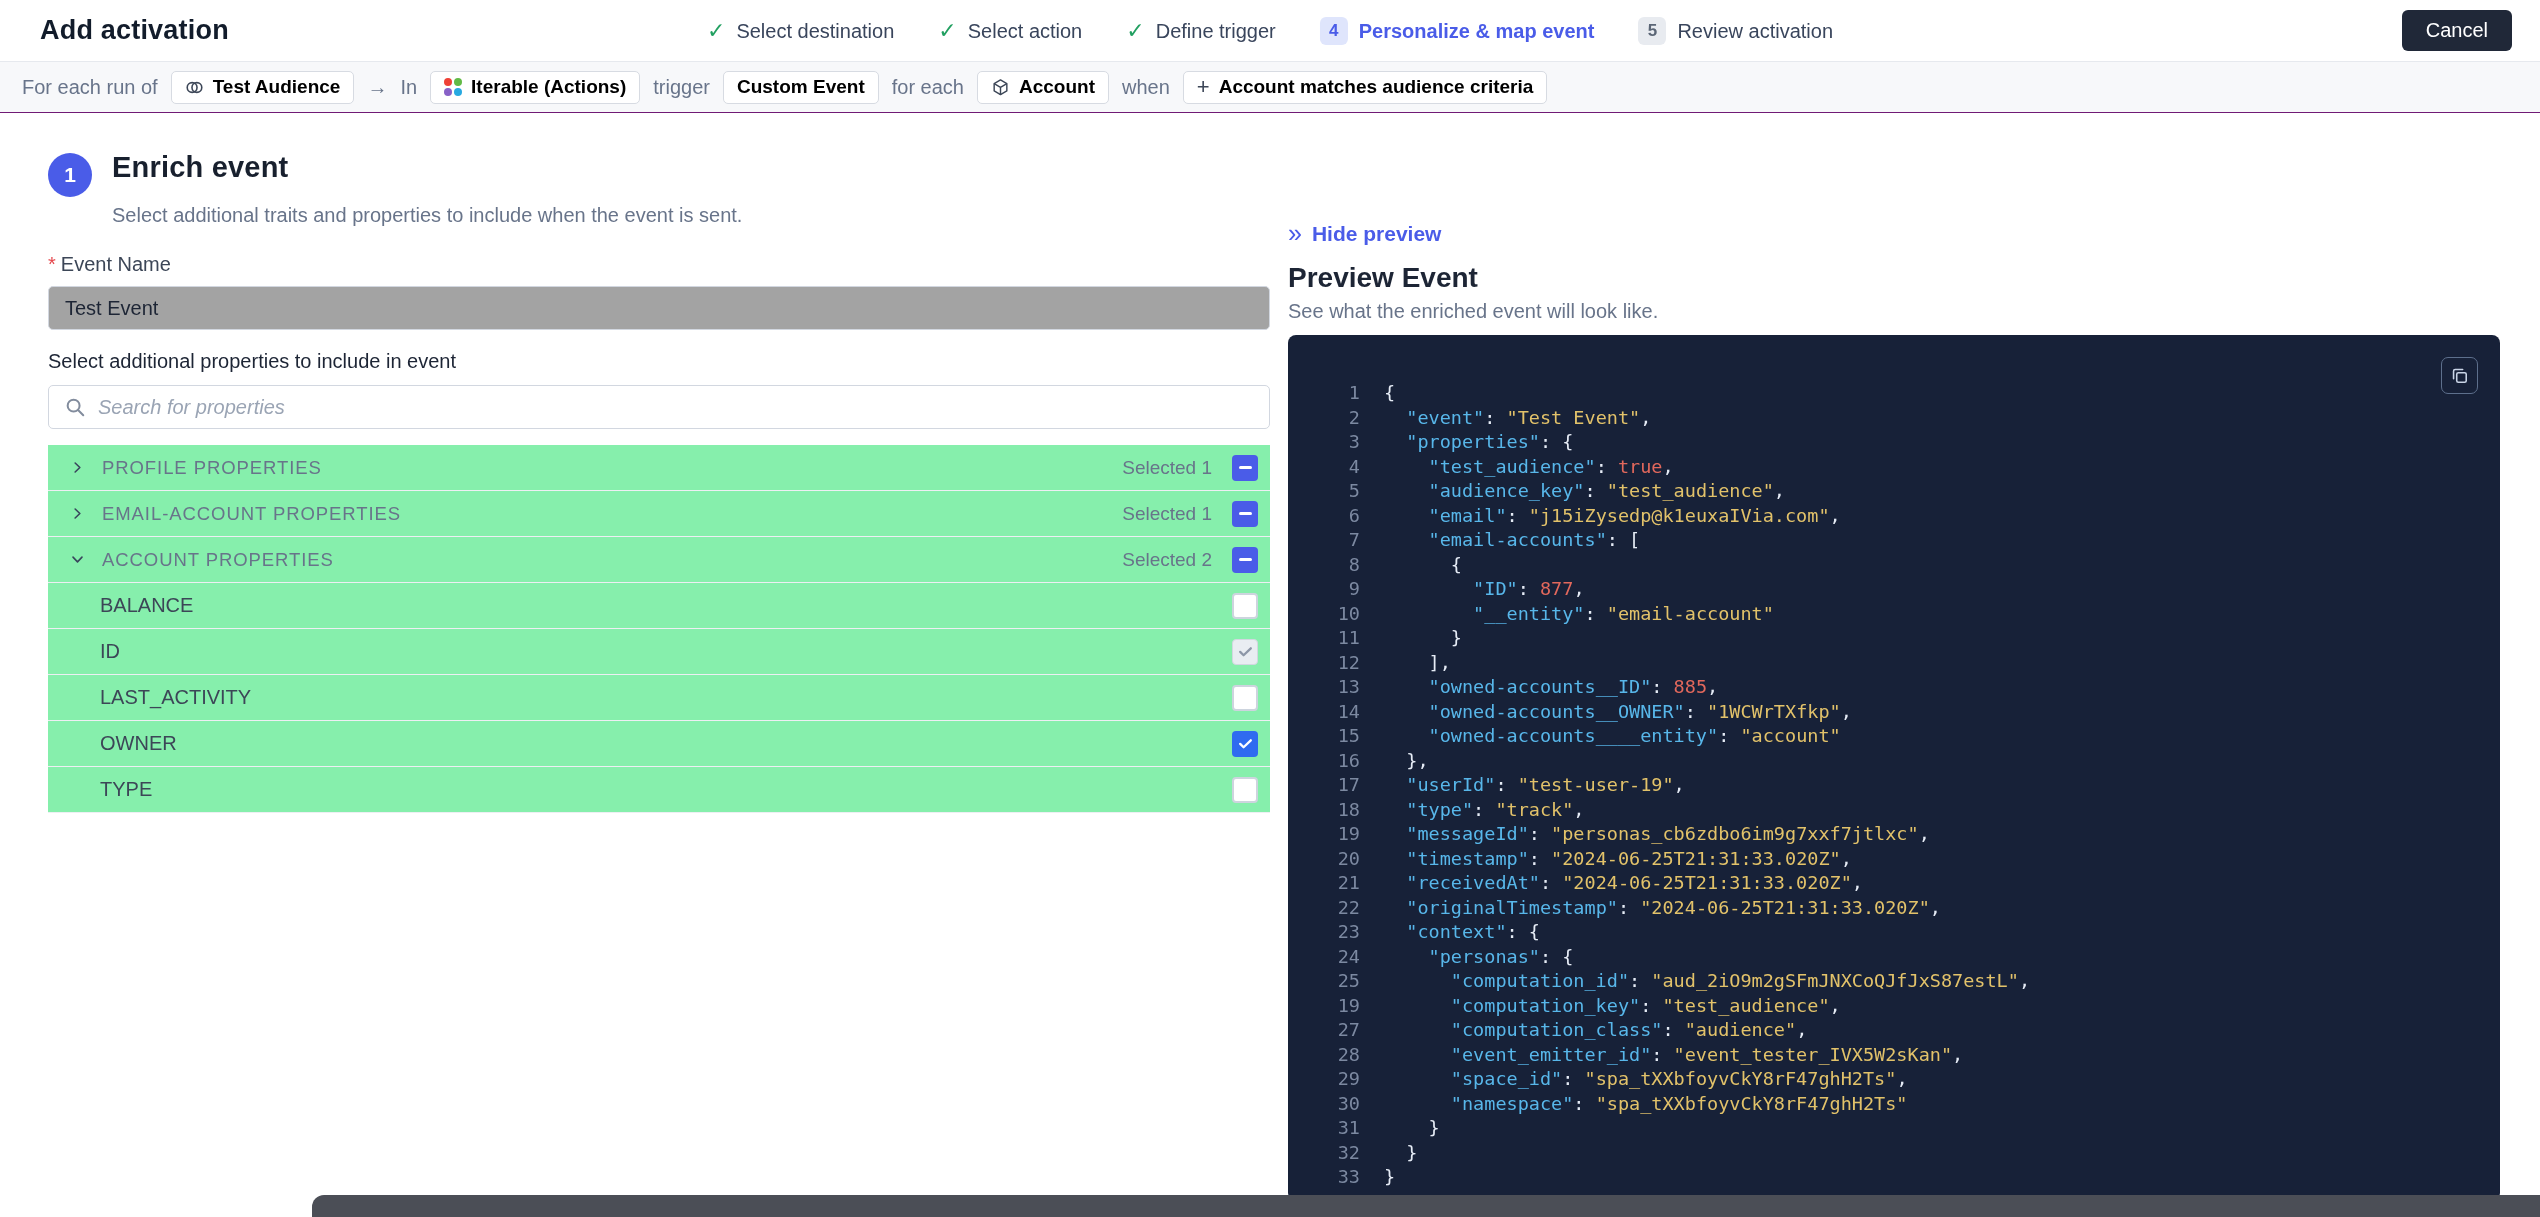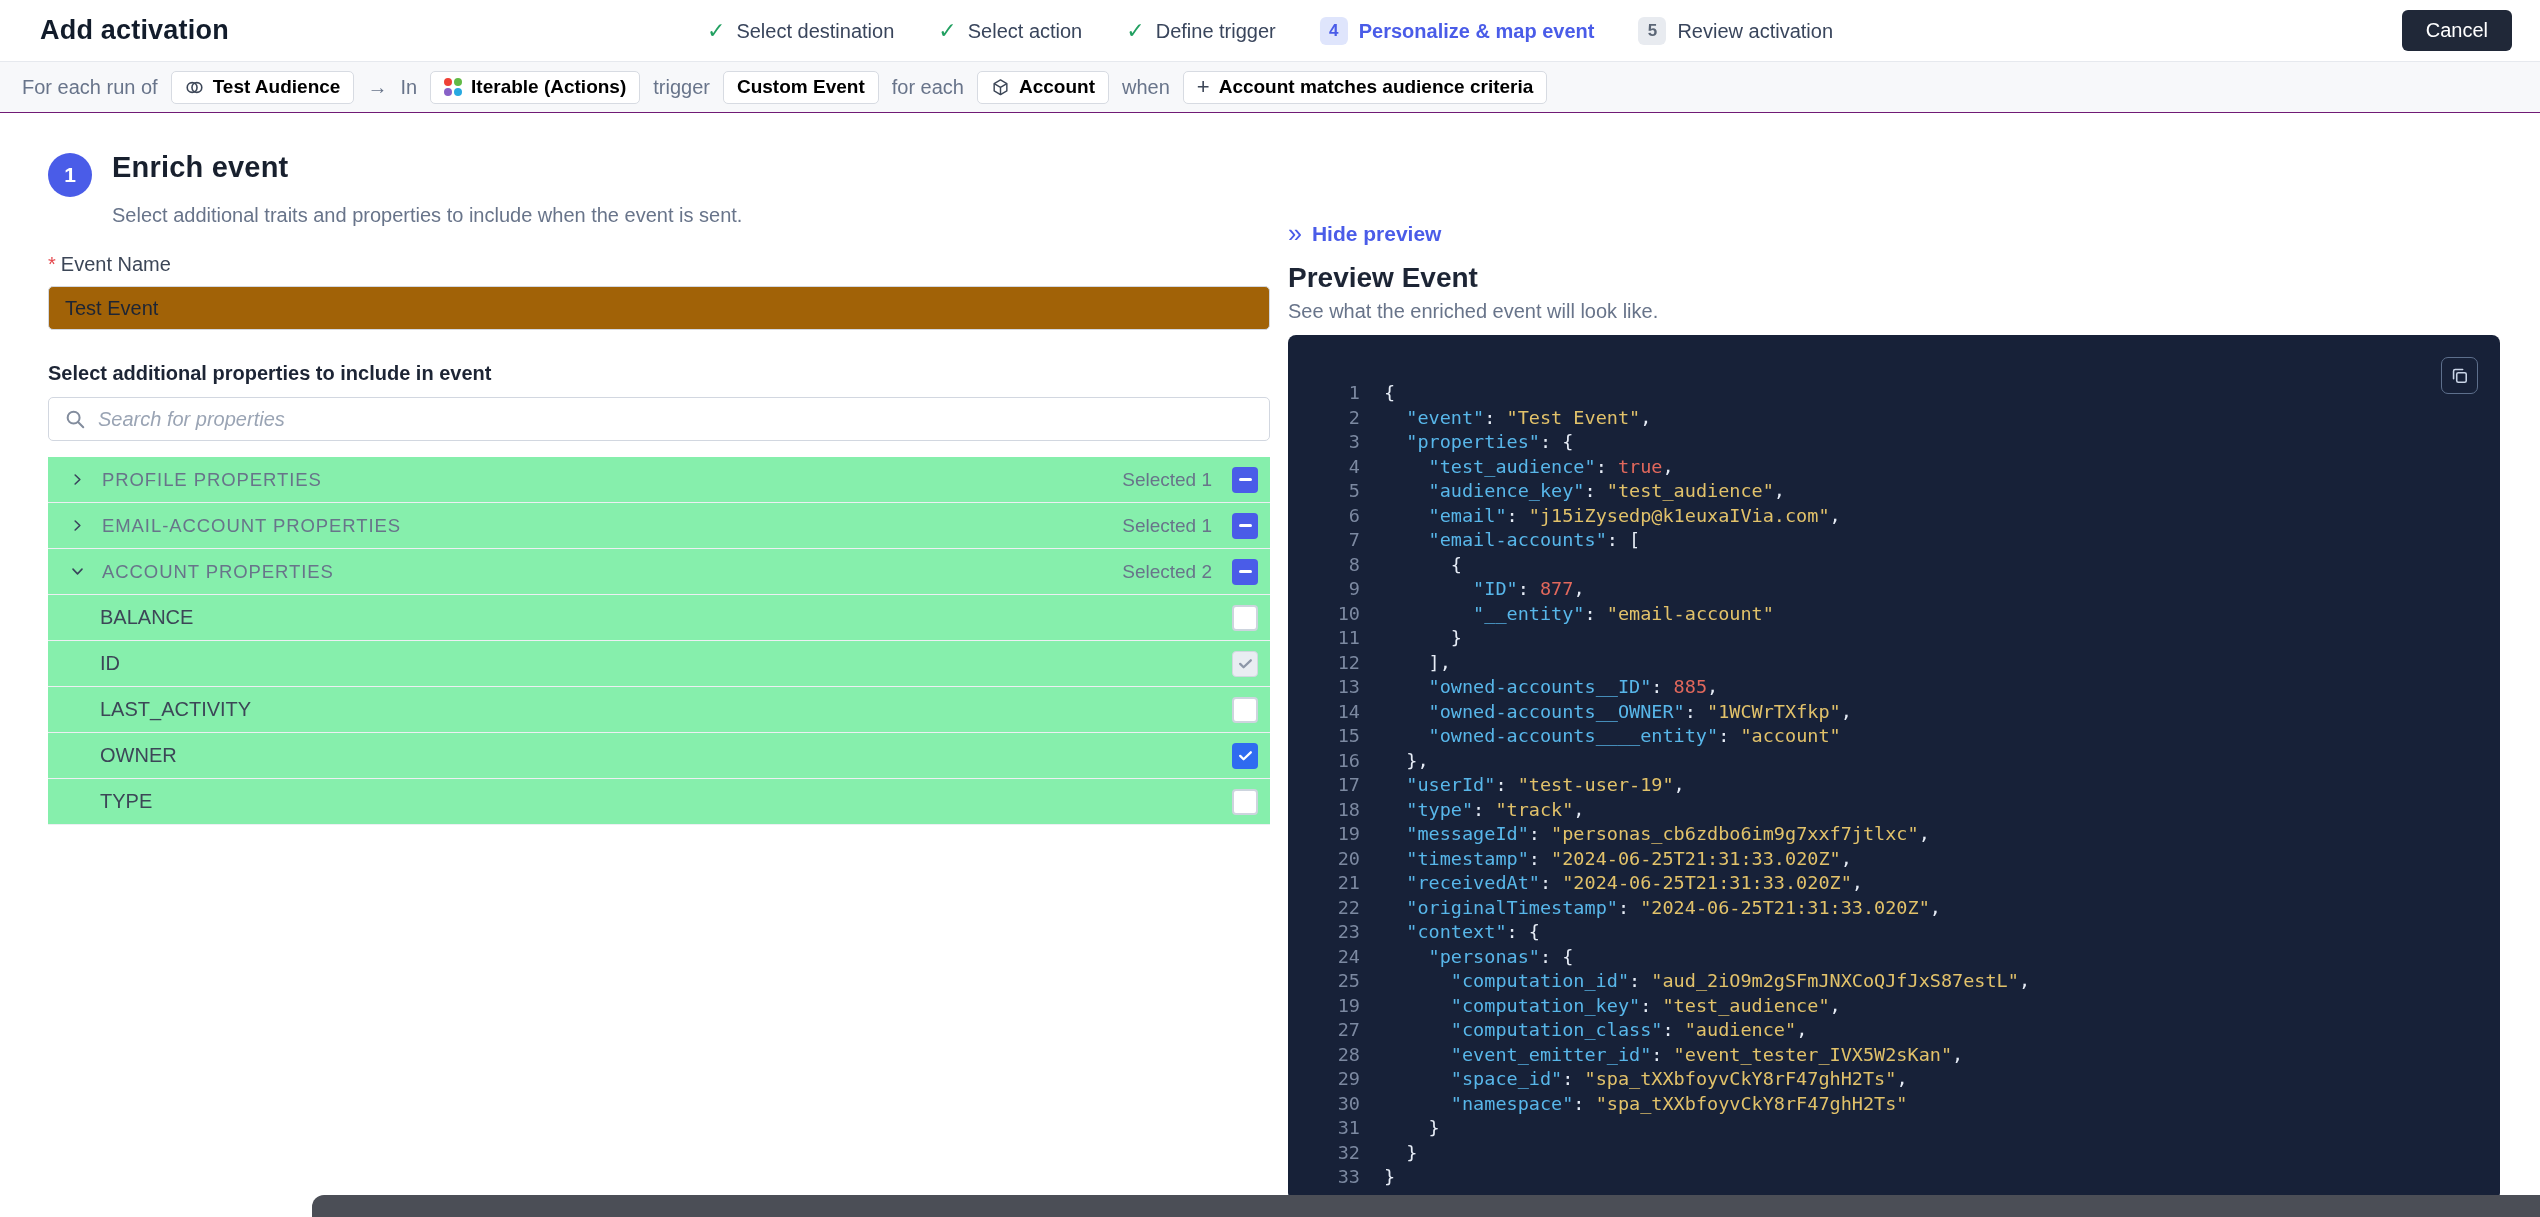--- a/index.html
+++ b/index.html
@@ -37,22 +37,22 @@
   .col-right{flex:1;min-width:0;padding-top:70px;}
 
   
   .step-head{display:flex;gap:20px;margin-bottom:24px;}
   .step-circle{width:44px;height:44px;border-radius:50%;background:var(--accent);color:#fff;display:flex;align-items:center;justify-content:center;font-size:21px;font-weight:700;flex:none;margin-top:2px;}
   .enrich-title{font-size:29px;font-weight:700;color:#18202e;letter-spacing:.2px;}
   .enrich-sub{font-size:20px;color:#68748a;margin-top:20px;}
   .event-field{margin-top:26px;}
   .field-label{font-size:20px;color:#3c4657;font-weight:500;margin-bottom:10px;}
   .req{color:#e5484d;margin-right:5px;}
-  .text-input{width:100%;height:44px;border:1px solid #d2d7e0;border-radius:5px;font-size:20px;color:#1d2535;padding:0 16px;font-family:inherit;outline:none;background:#a16207;}
-  .props-label{font-size:20px;font-weight:700;color:#1d2535;margin-top:32px;}
+  .text-input{width:100%;height:44px;border:1px solid #d2d7e0;border-radius:5px;font-size:20px;color:#1d2535;padding:0 16px;font-family:inherit;outline:none;background:#a3a3a3;}
+  .props-label{font-size:20px;font-weight:400;color:#1d2535;margin-top:20px;}
   .searchbox{display:flex;align-items:center;gap:12px;height:44px;border:1px solid #d2d7e0;border-radius:5px;padding:0 15px;background:#fff;margin-top:12px;}
   .search-icon{display:inline-flex;}
   .search-icon svg{width:22px;height:22px;}
   .searchbox input{border:none;outline:none;flex:1;font-size:20px;color:#1d2535;font-family:inherit;background:transparent;}
   .searchbox input::placeholder{color:#9aa4b4;font-style:italic;}
   .accordion{margin-top:16px;}
   .acc-row{display:flex;align-items:center;height:46px;border-bottom:1px solid #edeff3;padding:0 12px 0 22px;background:#86efac;}
   .acc-row.section{cursor:pointer;}
   .acc-chevron{width:32px;flex:none;display:flex;align-items:center;}
   .acc-chevron svg{width:15px;height:15px;}

